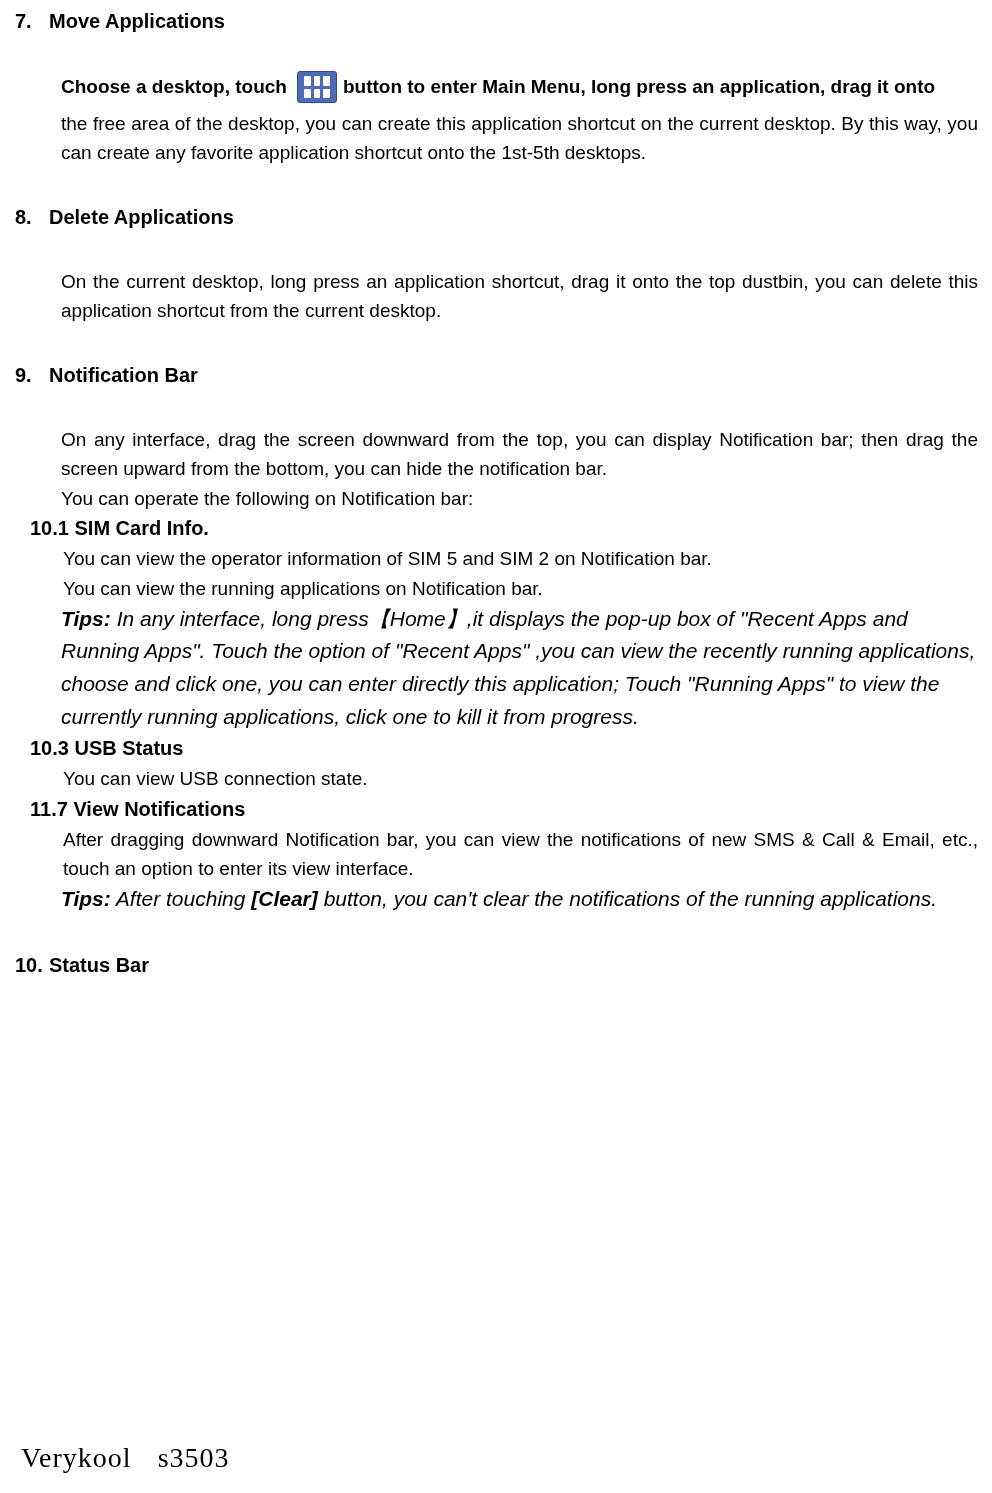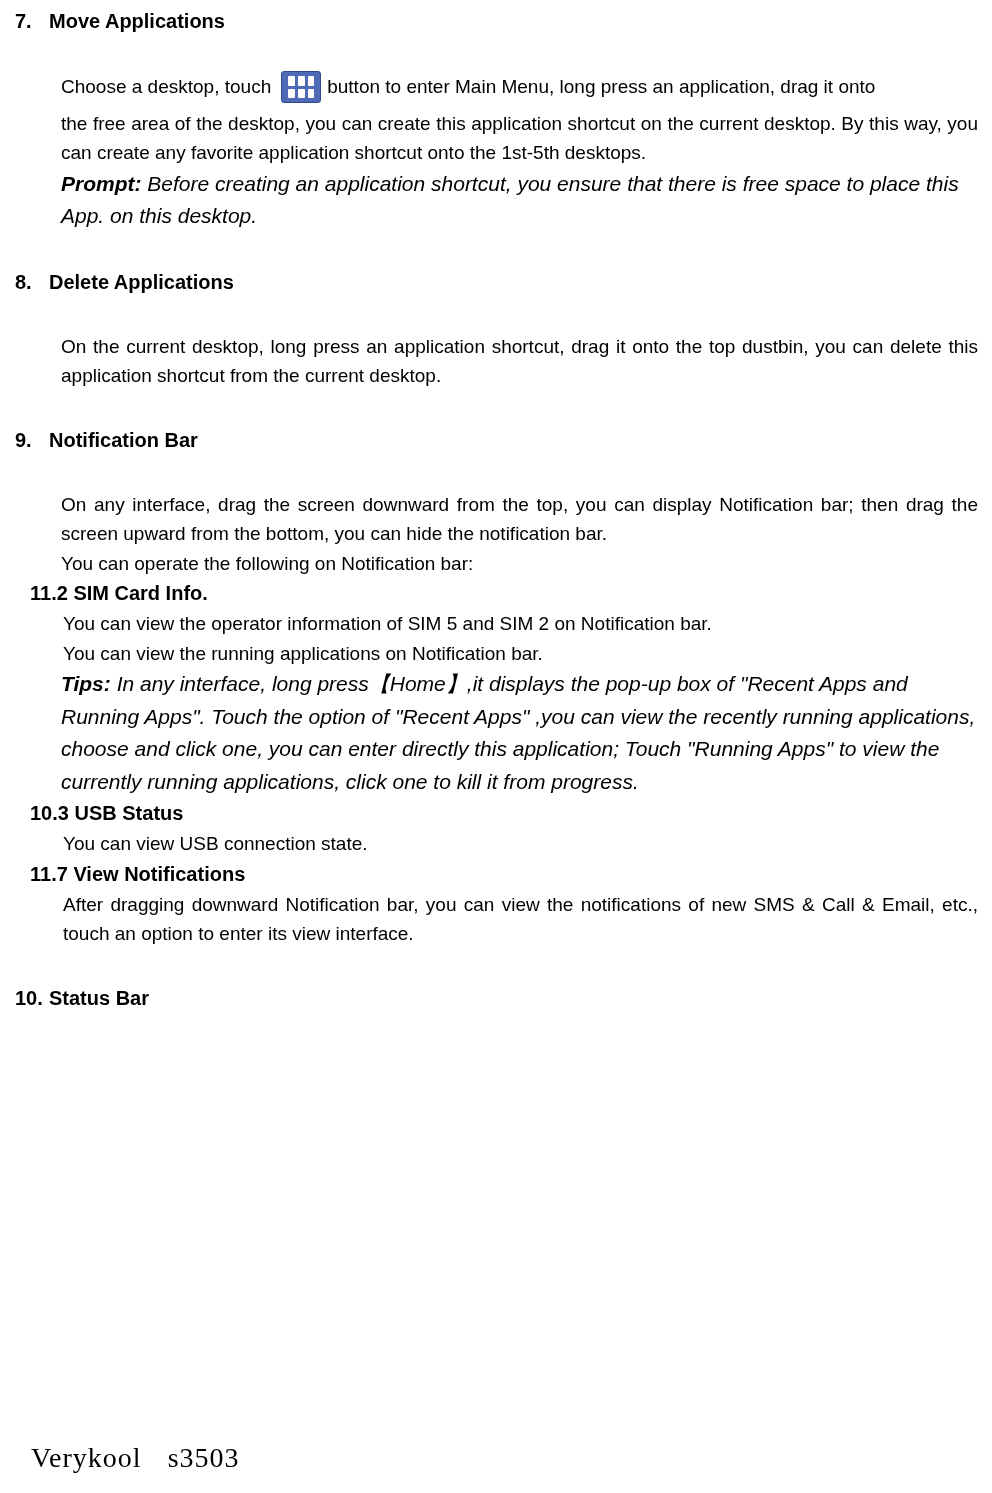--- a/index.html
+++ b/index.html
@@ -73,25 +73,26 @@
     box-sizing: border-box;
   }
   .apps-icon span {
     background: #fff;
     border-radius: 1px;
   }
   .inline-line {
     display: flex;
     align-items: center;
     flex-wrap: wrap;
+    font-weight: bold;
   }
   .footer {
     position: absolute;
     bottom: 14px;
-    left: 31px;
+    left: 21px;
     font-family: "Times New Roman", Times, serif;
     font-size: 28px;
     letter-spacing: 1px;
     word-spacing: 18px;
     margin-top: 21px;
   }
   .gap-sm { height: 6px; }
   .gap-md { height: 28px; }
   .bold { font-weight: bold; }
 </style>
@@ -114,23 +115,20 @@
               <span></span>
               <span></span>
               <span></span>
               <span></span>
           </span>
         </span>
         <span>button to enter Main Menu, long press an application, drag it onto</span>
       </div>
       <div class="gap-sm"></div>
       <p class="justify">the free area of the desktop, you can create this application shortcut on the current desktop. By this way, you can create any favorite application shortcut onto the 1st-5th desktops.</p>
-      <p class="prompt" style="font-size:21px;">
-        <span class="lead">Prompt:</span><span> Before creating an application shortcut, you ensure that there is free space to place this App. on this desktop.</span>
-      </p>
     </div>
 
     <div class="gap-md"></div>
 
     <h3 class="sec-heading">
       <span class="num">8.</span><span>Delete Applications</span>
     </h3>
     <div class="body-block">
       <p class="justify">On the current desktop, long press an application shortcut, drag it onto the top dustbin, you can delete this application shortcut from the current desktop.</p>
     </div>
@@ -138,21 +136,21 @@
     <div class="gap-md"></div>
 
     <h3 class="sec-heading">
       <span class="num">9.</span><span>Notification Bar</span>
     </h3>
     <div class="body-block">
       <p class="justify">On any interface, drag the screen downward from the top, you can display Notification bar; then drag the screen upward from the bottom, you can hide the notification bar.</p>
       <p>You can operate the following on Notification bar:</p>
     </div>
 
-    <h4 class="sub-heading">11.2 SIM Card Info.</h4>
+    <h4 class="sub-heading">10.1 SIM Card Info.</h4>
     <div class="sub-body">
       <p>You can view the operator information of SIM 5 and SIM 2 on Notification bar.</p>
     </div>
 
     <div class="sub-body">
       <p>You can view the running applications on Notification bar.</p>
     </div>
     <div class="sub-body2">
       <p class="tips" style="font-size:21px;">
         <span class="lead">Tips:</span><span> In any interface, long press【Home】,it displays the pop-up box of "Recent Apps and Running Apps". Touch the option of "Recent Apps" ,you can view the recently running applications, choose and click one, you can enter directly this application; Touch "Running Apps" to view the currently running applications, click one to kill it from progress.</span>
@@ -162,20 +160,23 @@
     <h4 class="sub-heading">10.3 USB Status</h4>
     <div class="sub-body">
       <p>You can view USB connection state.</p>
     </div>
 
     <h4 class="sub-heading">11.7 View Notifications</h4>
     <div class="sub-body">
       <p class="justify">After dragging downward Notification bar, you can view the notifications of new SMS &amp; Call &amp; Email, etc., touch an option to enter its view interface.</p>
     </div>
     <div class="sub-body2">
+      <p class="tips" style="font-size:21px;">
+        <span class="lead">Tips:</span><span> After touching </span><span class="lead">[Clear]</span><span> button, you can't clear the notifications of the running applications.</span>
+      </p>
     </div>
 
     <div class="gap-md"></div>
 
     <h3 class="sec-heading">
       <span style="display:inline-block;width:34px;">10.</span><span>Status Bar</span>
     </h3>
 
   </div>
 

